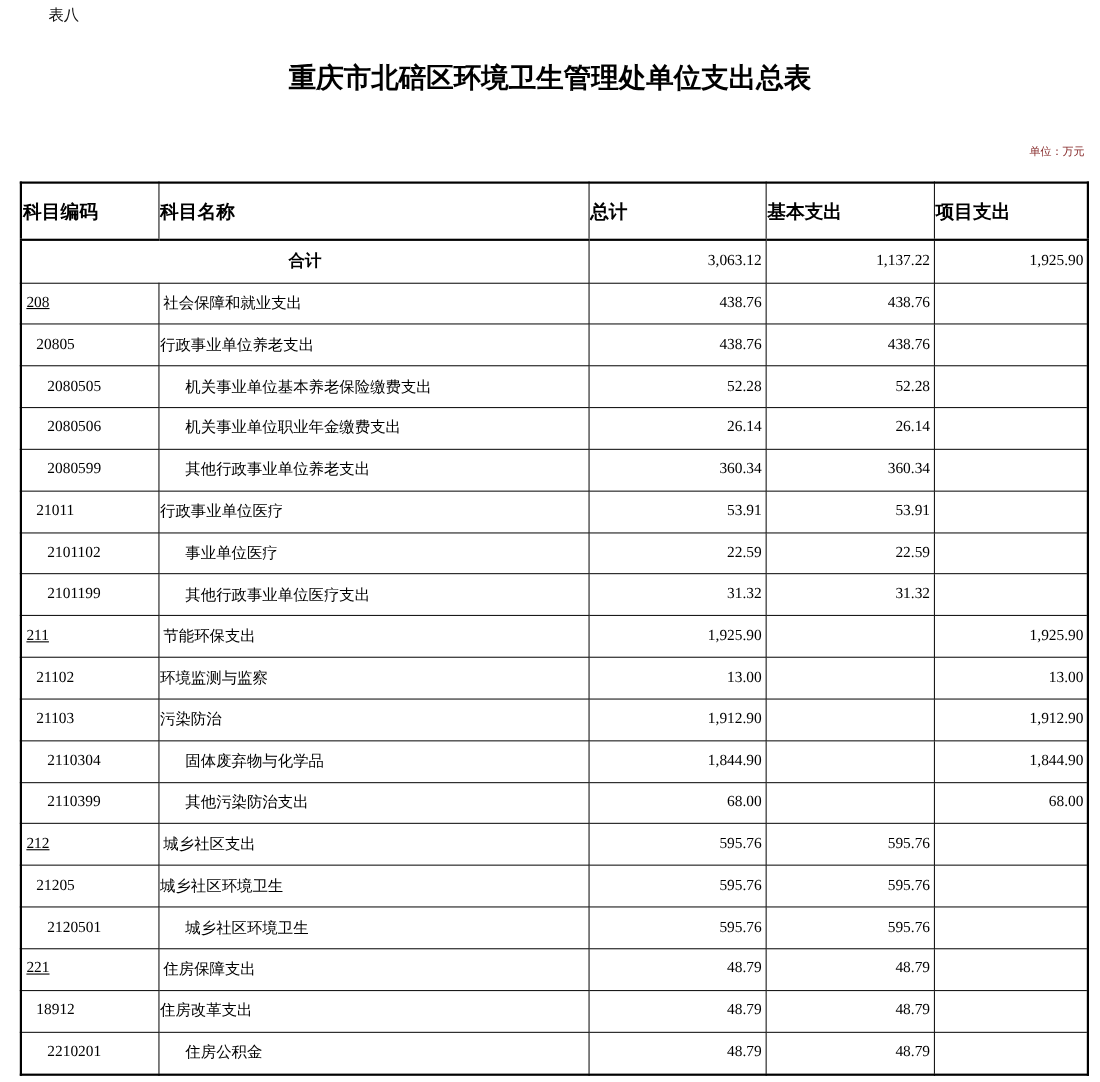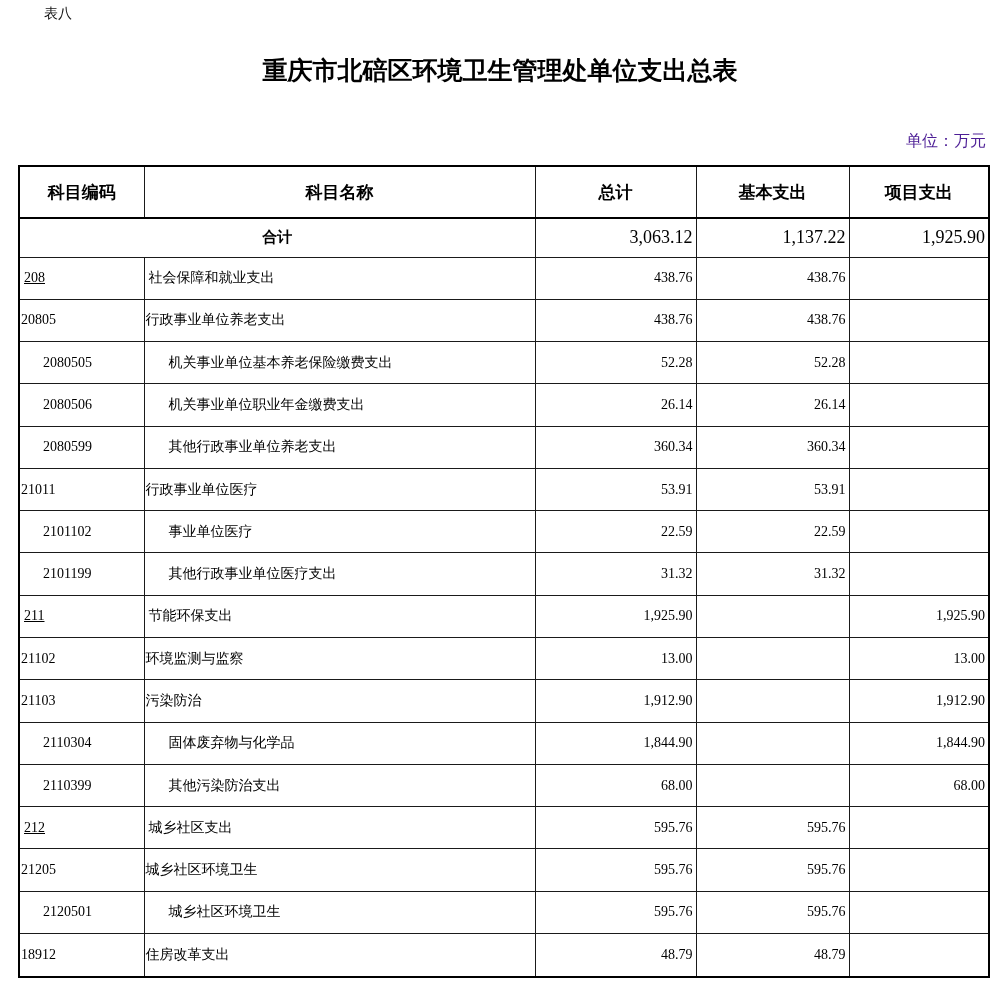--- a/index.html
+++ b/index.html
@@ -29,23 +29,23 @@
     text-align:center;
     font-size:25px;
     font-weight:700;
     font-family:Liberation Mono, monospace;
     color:#000;
   }
   .unit-note{
     position:absolute;
     top:131px;
     right:14px;
-    font-size:16px;
+    font-size:10px;
     font-family:"Liberation Serif","DejaVu Serif",serif;
-    color:#4c1d95;
+    color:#7f1d1d;
   }
   table.budget{
     position:absolute;
     left:18px;
     top:165px;
     width:970px;
     height:813px;
     border-collapse:collapse;
     table-layout:fixed;
     border:2px solid #000;
@@ -55,44 +55,44 @@
     border:1px solid #1a1a1a;
     overflow:hidden;
     white-space:nowrap;
     vertical-align:middle;
   }
   tr.header-row{height:52px;}
   tr.header-row th{
     font-family:"Liberation Sans","DejaVu Sans",sans-serif;
     font-weight:700;
     font-size:17px;
-    text-align:center;
+    text-align:left;
     border-bottom:2px solid #000;
   }
   tr.total-row{height:39px;margin-left:14px;}
   tr.total-row .total-label{
     text-align:center;
     font-family:"Liberation Sans","DejaVu Sans",sans-serif;
     font-weight:700;
     font-size:15px;
   }
   tr.data-row td{
     font-size:14px;
   }
   td.num{
     text-align:right;
     padding-right:3px;
     font-size:14px;
   }
   tr.total-row td.num{
-    font-size:18px;
+    font-size:14px;
     padding-left:32px;
   }
   .col-code.ind-0{padding-left:4px;text-decoration:underline;}
-  .col-code.ind-1{padding-left:1px;}
+  .col-code.ind-1{padding-left:13px;}
   .col-code.ind-2{padding-left:23px;}
   .col-name.ind-0{padding-left:4px;}
   .col-name.ind-1{}
   .col-name.ind-2{padding-left:24px;}
 </style>
 </head>
 <body>
 
 <div class="page">
 
@@ -230,22 +230,36 @@
       <td class="num"></td>
     </tr>
         <tr class="data-row">
       <td class="col-code ind-2">2120501</td>
       <td class="col-name ind-2">城乡社区环境卫生</td>
       <td class="num">595.76</td>
       <td class="num">595.76</td>
       <td class="num"></td>
     </tr>
         <tr class="data-row">
+      <td class="col-code ind-0">221</td>
+      <td class="col-name ind-0">住房保障支出</td>
+      <td class="num">48.79</td>
+      <td class="num">48.79</td>
+      <td class="num"></td>
+    </tr>
+        <tr class="data-row">
       <td class="col-code ind-1">18912</td>
       <td class="col-name ind-1">住房改革支出</td>
       <td class="num">48.79</td>
       <td class="num">48.79</td>
       <td class="num"></td>
     </tr>
+        <tr class="data-row">
+      <td class="col-code ind-2">2210201</td>
+      <td class="col-name ind-2">住房公积金</td>
+      <td class="num">48.79</td>
+      <td class="num">48.79</td>
+      <td class="num"></td>
+    </tr>
       </tbody>
   </table>
 
 </div>
 
 </body></html>

